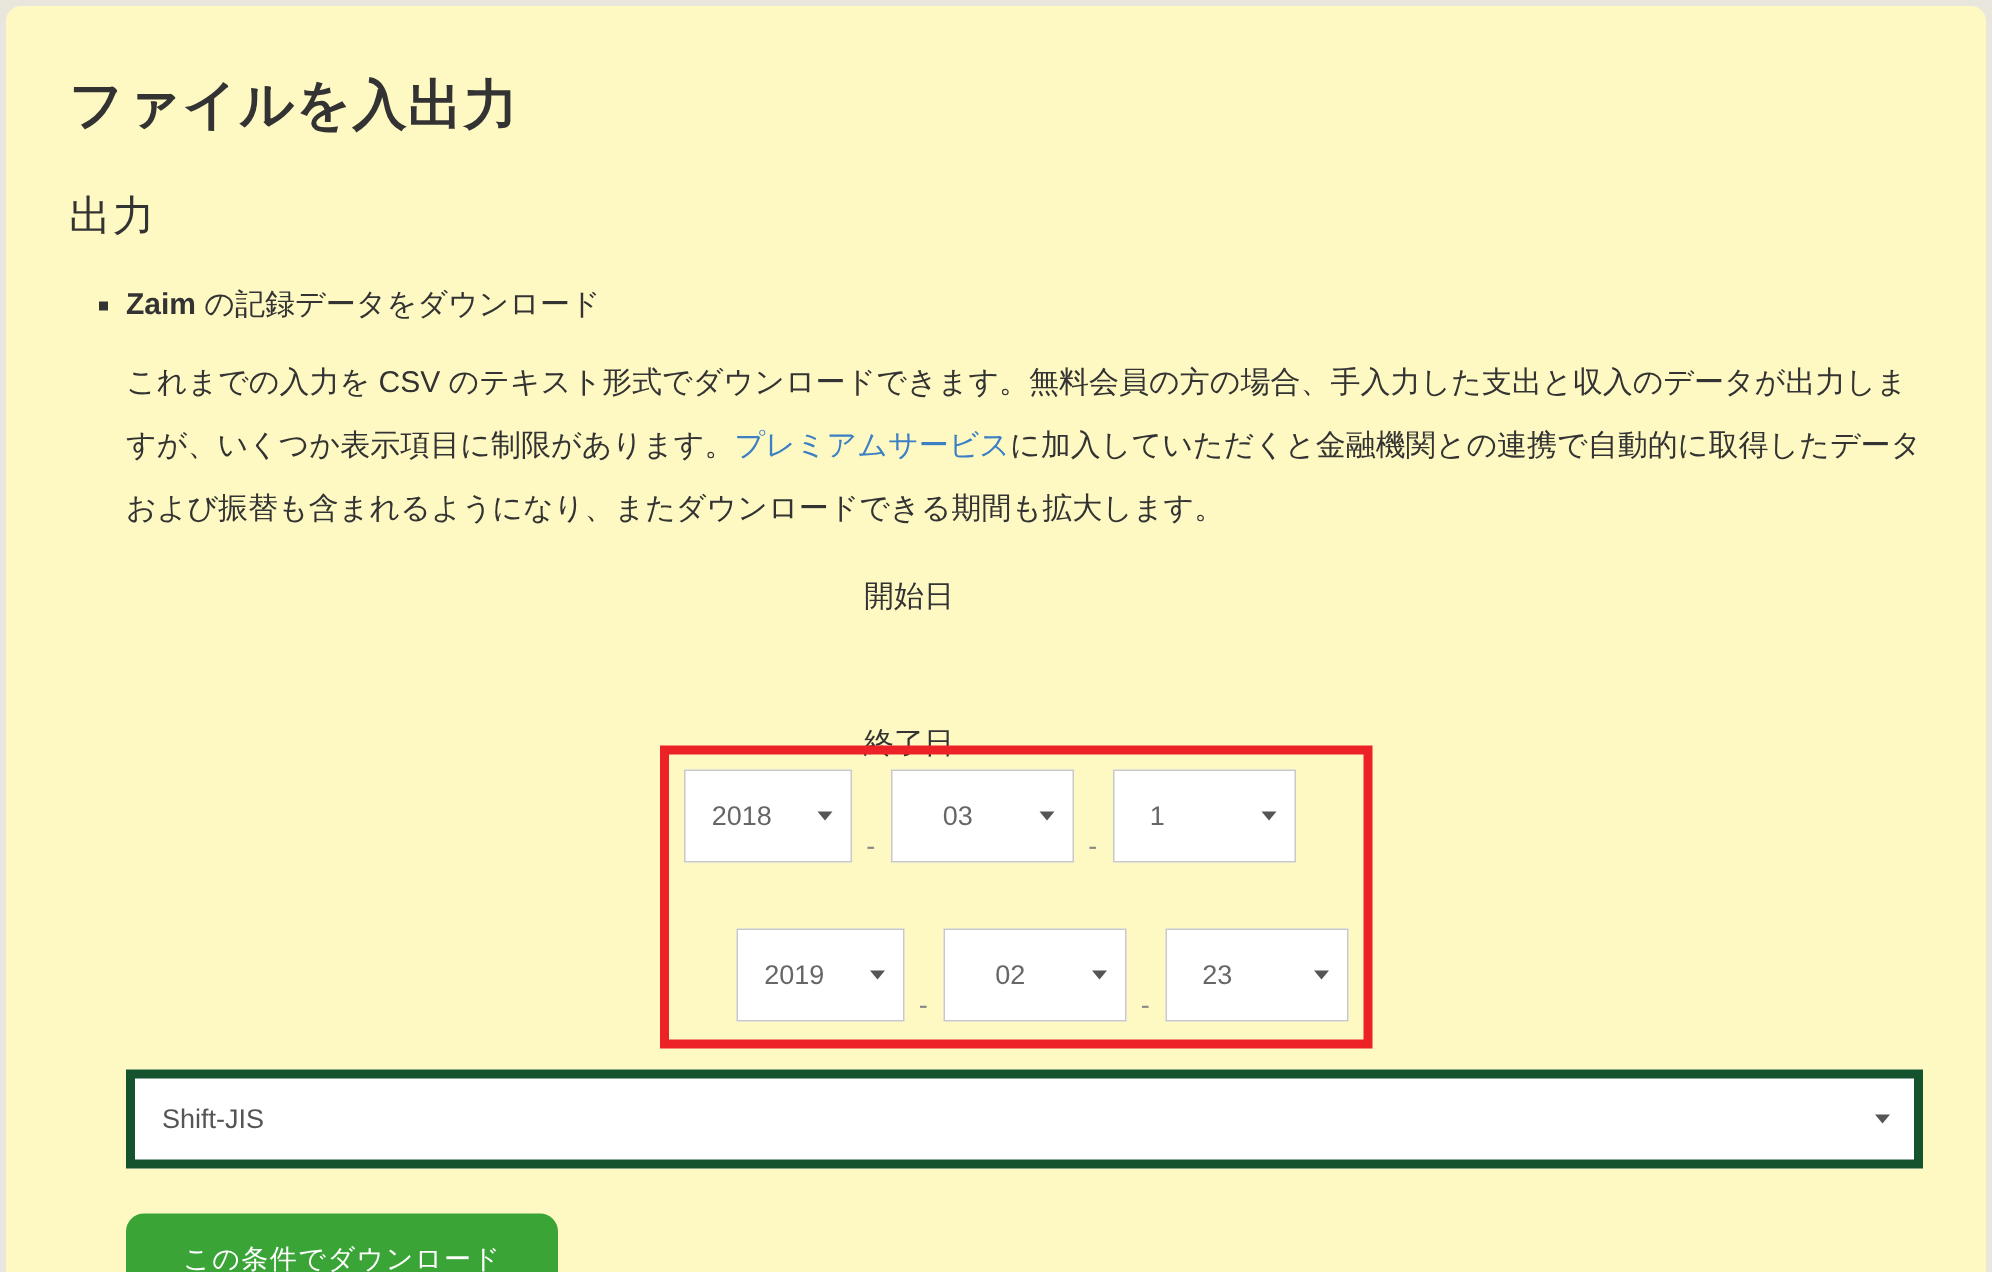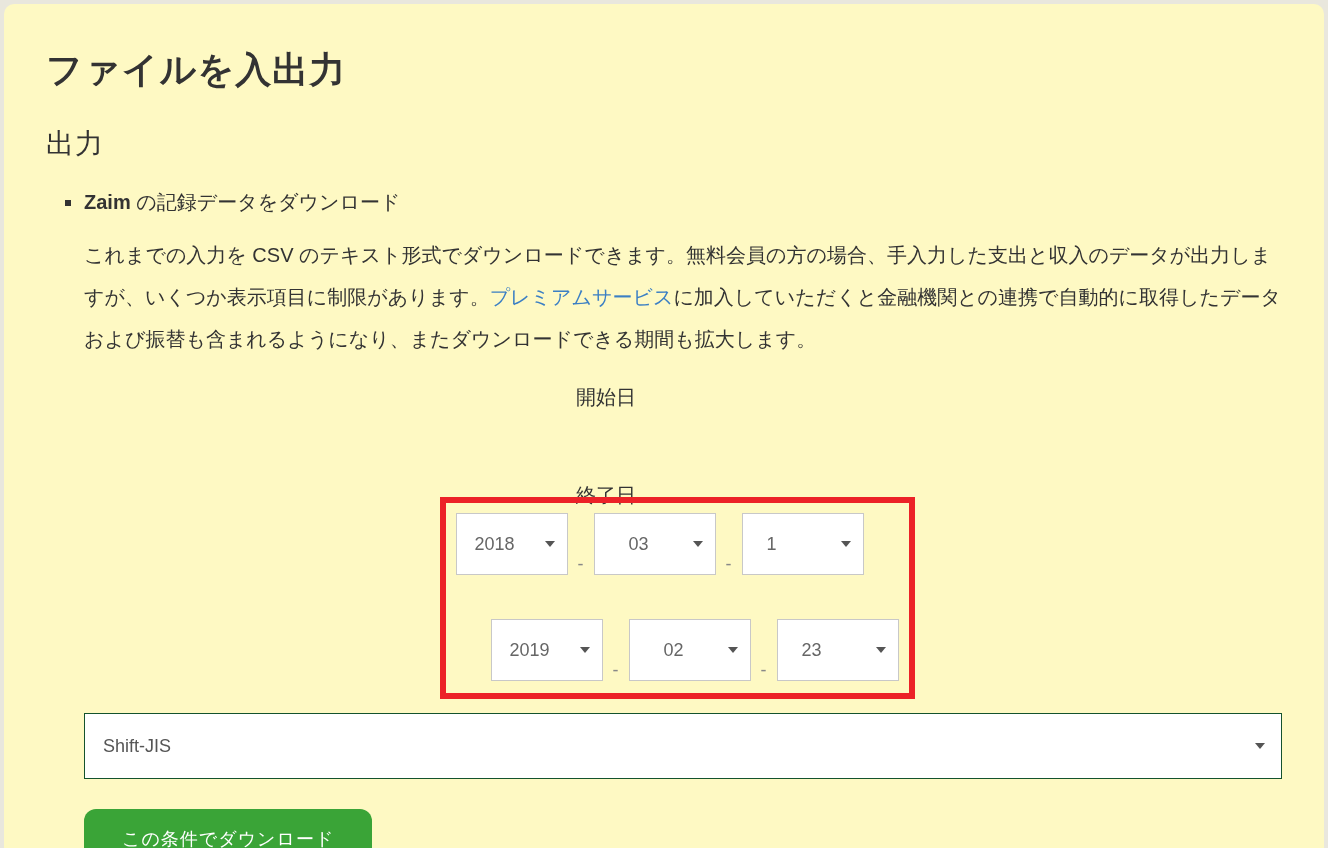--- a/index.html
+++ b/index.html
@@ -116,21 +116,21 @@
   }
   .dash { color: #888; font-size: 18px; padding: 0 2px; }
   .row-spacer { height: 28px; }
   .enc-row {
     display: flex;
     align-items: center;
     margin-top: 24px;
   }
   .enc-select {
     flex: 1;
-    border: 1px solid #14532d;
+    border: 6px solid #14532d;
     background: #fff;
     height: 66px;
     display: flex;
     align-items: center;
     padding-left: 18px;
     color: #555;
     font-size: 18px;
     position: relative;
     cursor: pointer;
   }

